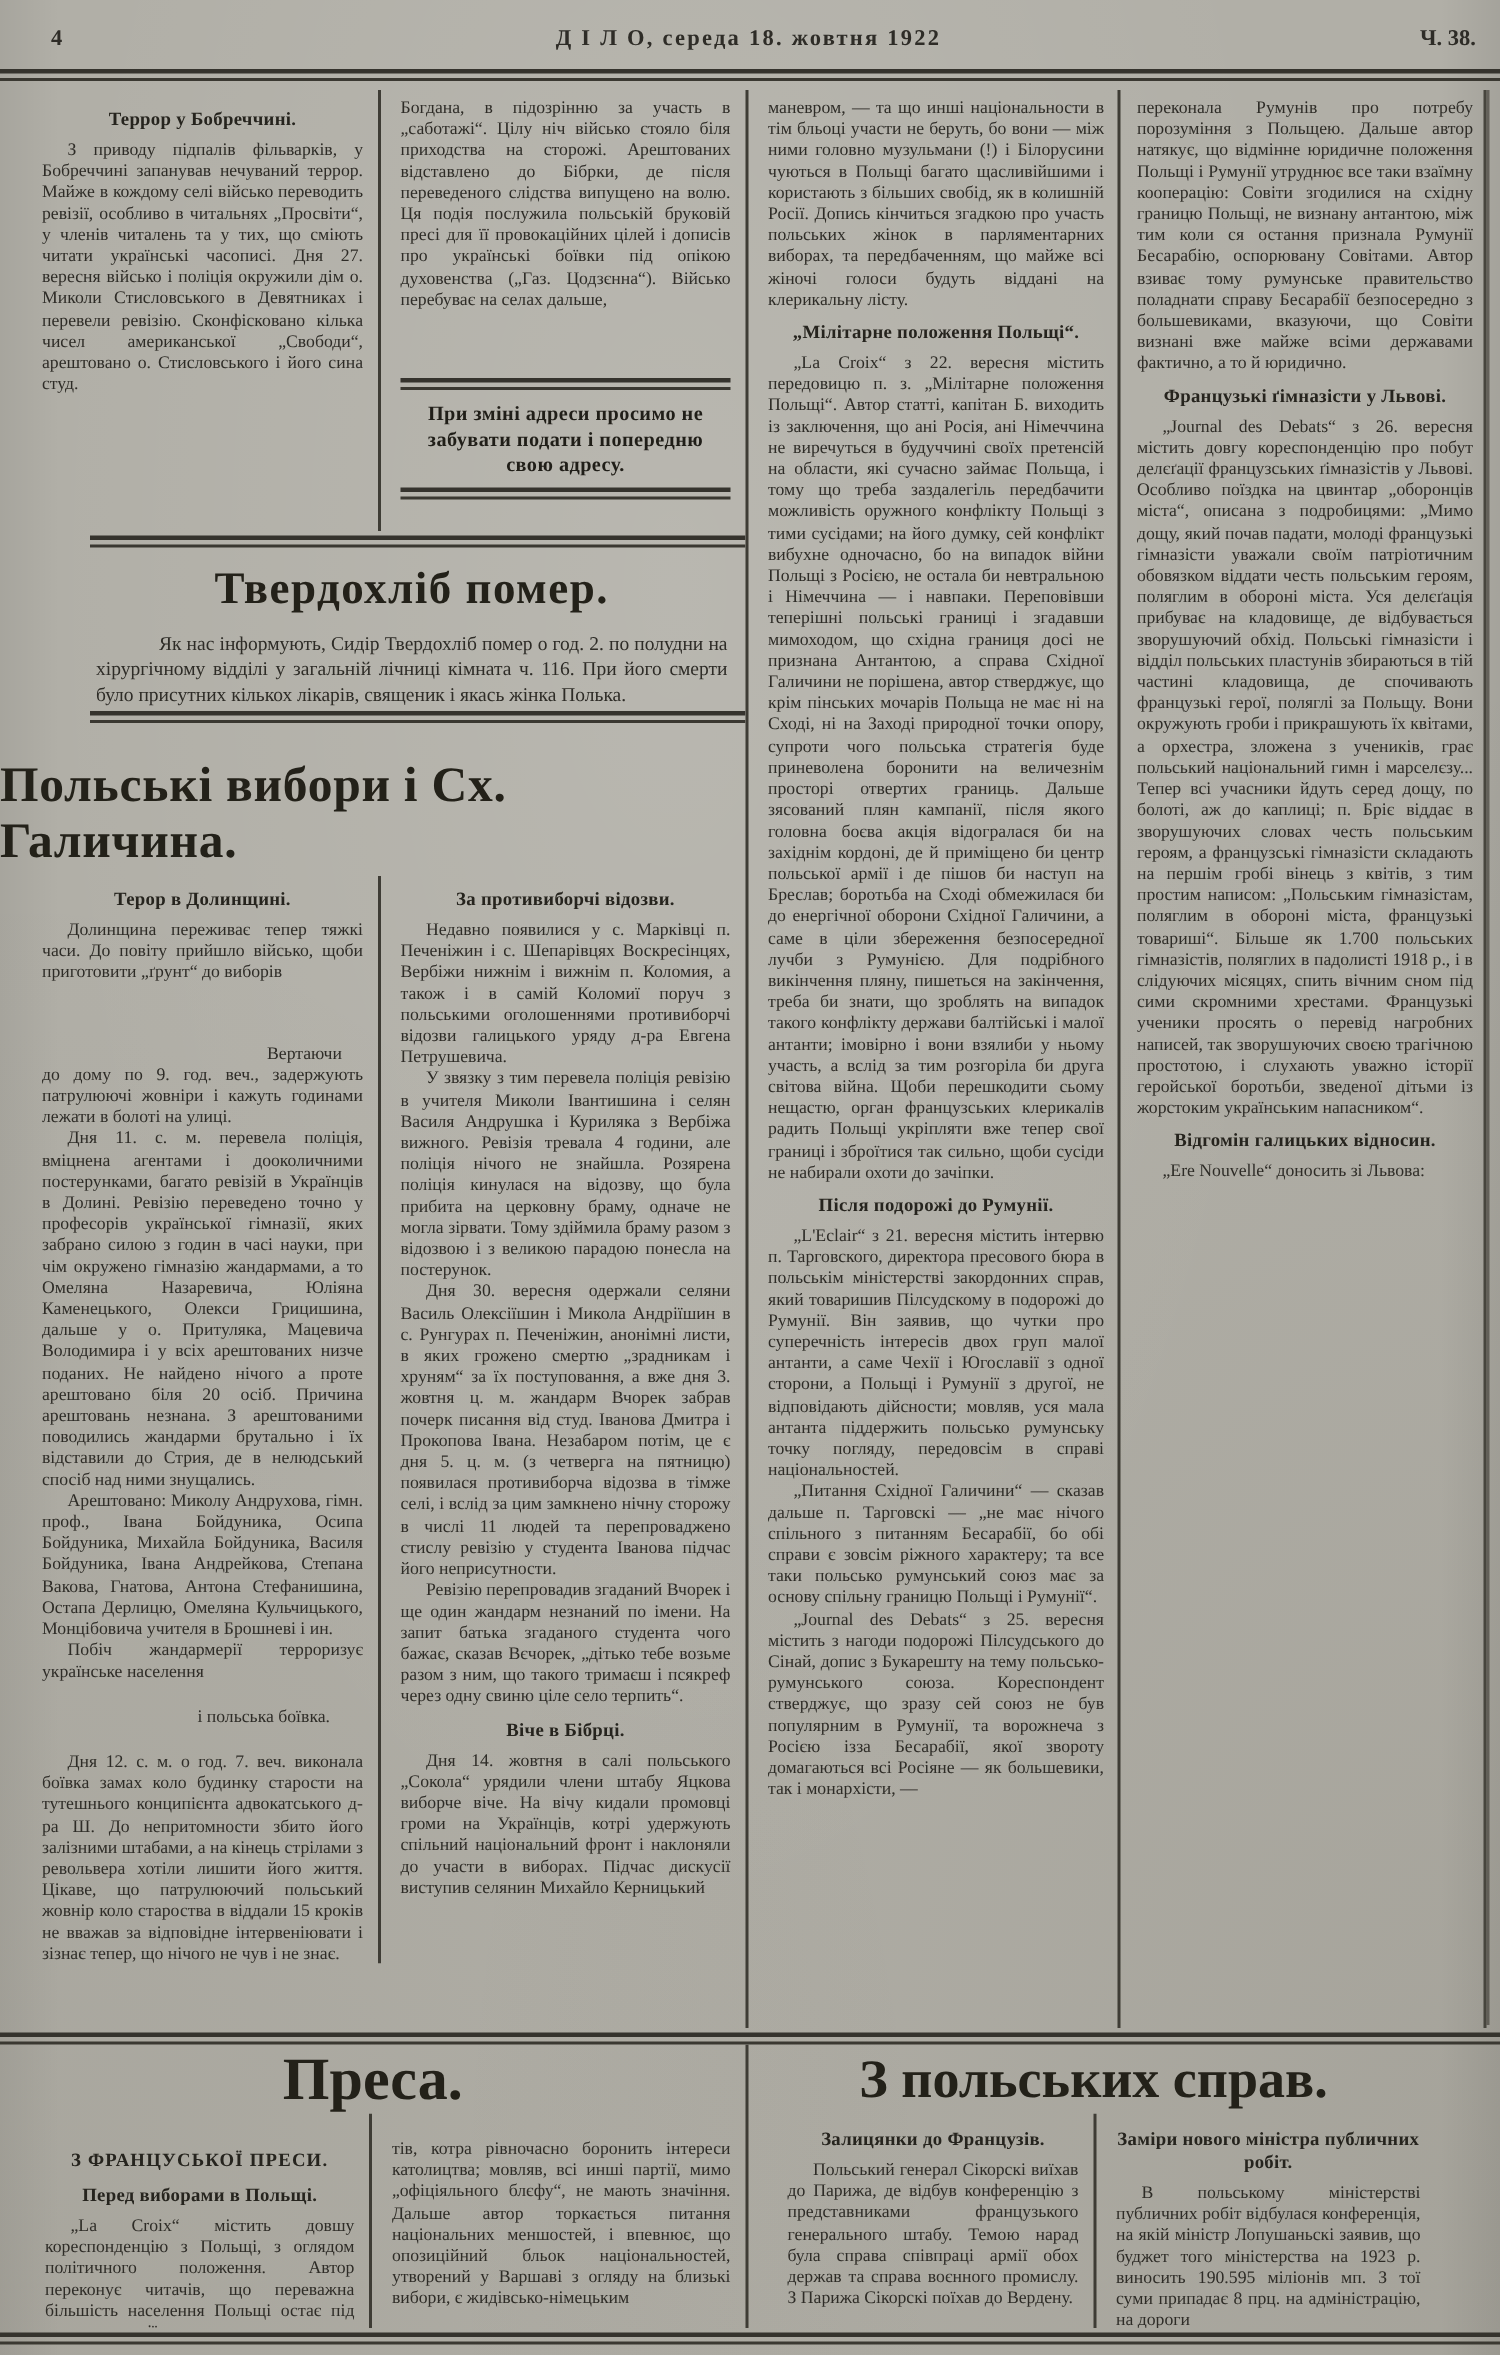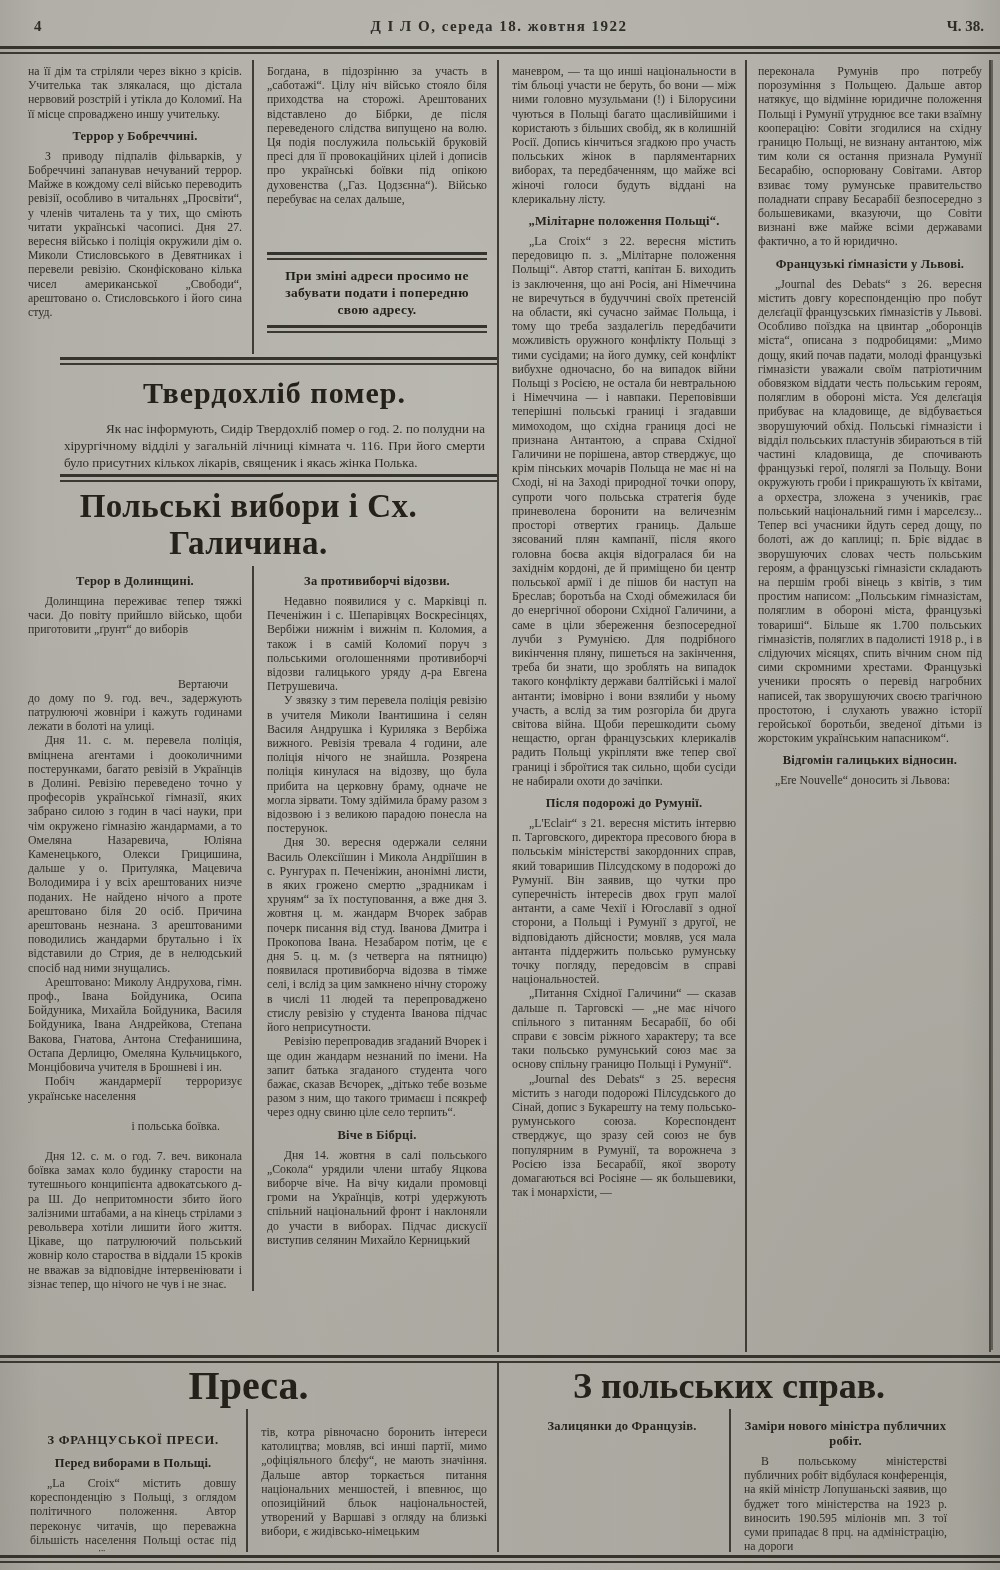--- a/index.html
+++ b/index.html
@@ -37,21 +37,21 @@
   .line-right{font-size:11.8px;line-height:14.2px;text-align:right;padding-right:6px;margin:16px;}
 
   .notice-wrap{margin-top:46px;}
   .notice{font-size:13.5px;line-height:17px;font-weight:bold;text-align:center;letter-spacing:.3px;padding:4px 2px;color:#201e18;}
 
   .tverd{padding:4px 12px 0 64px;}
   .tverd-title{font-size:30px;font-weight:bold;text-align:center;letter-spacing:1px;margin:4px 0 10px;color:#232119;}
   .tverd-body{font-size:13px;line-height:17px;text-align:justify;text-indent:42px;margin:0;}
   .inset-rule{margin-left:60px;}
 
-  .vybory-title{font-size:33px;font-weight:bold;text-align:center;letter-spacing:.5px;margin:6px 0 4px;color:#232119;}
+  .vybory-title{font-size:33px;font-weight:bold;text-align:left;letter-spacing:.5px;margin:24px 0 4px;color:#232119;}
   .pol-row{display:flex;overflow:hidden;}
   .pcol1{width:252px;padding:0 10px 0 28px;}
   .pcol2{width:245px;padding:0 10px 0 13px;border-left:2px solid #3e3c35;}
 
   .col3{position:absolute;left:497px;top:60px;width:248px;height:1292px;overflow:hidden;
         padding:4px 9px 0 13px;border-left:2px solid #3e3c35;}
   .col4{position:absolute;left:745px;top:60px;width:246px;height:1292px;overflow:hidden;
         padding:4px 7px 0 11px;border-left:2px solid #3e3c35;border-right:2px solid #47453d;}
 
   .bottom-rule{position:absolute;top:1352px;left:0;right:0;}
@@ -76,21 +76,20 @@
   <div class="masthead">
     <span class="mast-page">4</span>
     <span class="mast-title">Д І Л О,  середа 18. жовтня 1922</span>
     <span class="mast-issue">Ч. 38.</span>
   </div>
   <div class="mast-rule"></div>
 
   <div class="left-half">
     <div class="top-row">
       <div class="tcol1">
-        <p class="p p-first">на її дім та стріляли через вікно з крісів. Учителька так злякалася, що дістала нервовий розстрій і утікла до Коломиї. На її місце спроваджено иншу учительку.</p>
         <div class="subhead">Террор у Бобреччині.</div>
         <p class="p">З приводу підпалів фільварків, у Бобреччині запанував нечуваний террор. Майже в кождому селі військо переводить ревізії, особливо в читальнях „Просвіти“, у членів читалень та у тих, що сміють читати українські часописі. Дня 27. вересня військо і поліція окружили дім о. Миколи Стисловського в Девятниках і перевели ревізію. Сконфісковано кілька чисел американської „Свободи“, арештовано о. Стисловського і його сина студ.</p>
       </div>
       <div class="tcol2">
         <p class="p p-first">Богдана, в підозрінню за участь в „саботажі“. Цілу ніч військо стояло біля приходства на сторожі. Арештованих відставлено до Бібрки, де після переведеного слідства випущено на волю. Ця подія послужила польській бруковій пресі для її провокаційних цілей і дописів про українські боївки під опікою духовенства („Газ. Цодзєнна“). Військо перебуває на селах дальше,</p>
         <div class="notice-wrap">
           <div class="rule-double"></div>
           <div class="notice">При зміні адреси просимо не забувати подати і попередню свою адресу.</div>
           <div class="rule-double"></div>
         </div>
@@ -163,20 +162,21 @@
         <div class="bcol2">
           <p class="p p-first">тів, котра рівночасно боронить інтереси католицтва; мовляв, всі инші партії, мимо „офіціяльного блєфу“, не мають значіння. Дальше автор торкається питання національних меншостей, і впевнює, що опозиційний бльок національностей, утворений у Варшаві з огляду на близькі вибори, є жидівсько-німецьким</p>
         </div>
       </div>
     </div>
     <div class="b-right">
       <div class="polsk-title">З польських справ.</div>
       <div class="b-cols">
         <div class="bpcol1">
           <div class="subhead">Залицянки до Французів.</div>
+          <p class="p">Польський генерал Сікорскі виїхав до Парижа, де відбув конференцію з представниками французького генерального штабу. Темою нарад була справа співпраці армії обох держав та справа воєнного промислу. З Парижа Сікорскі поїхав до Вердену.</p>
         </div>
         <div class="bpcol2">
           <div class="subhead">Заміри нового міністра публичних робіт.</div>
           <p class="p">В польському міністерстві публичних робіт відбулася конференція, на якій міністр Лопушаньскі заявив, що буджет того міністерства на 1923 р. виносить 190.595 міліонів мп. З тої суми припадає 8 прц. на адміністрацію, на дороги</p>
         </div>
       </div>
     </div>
   </div>
 
   <div class="final-rule rule-double"></div>

